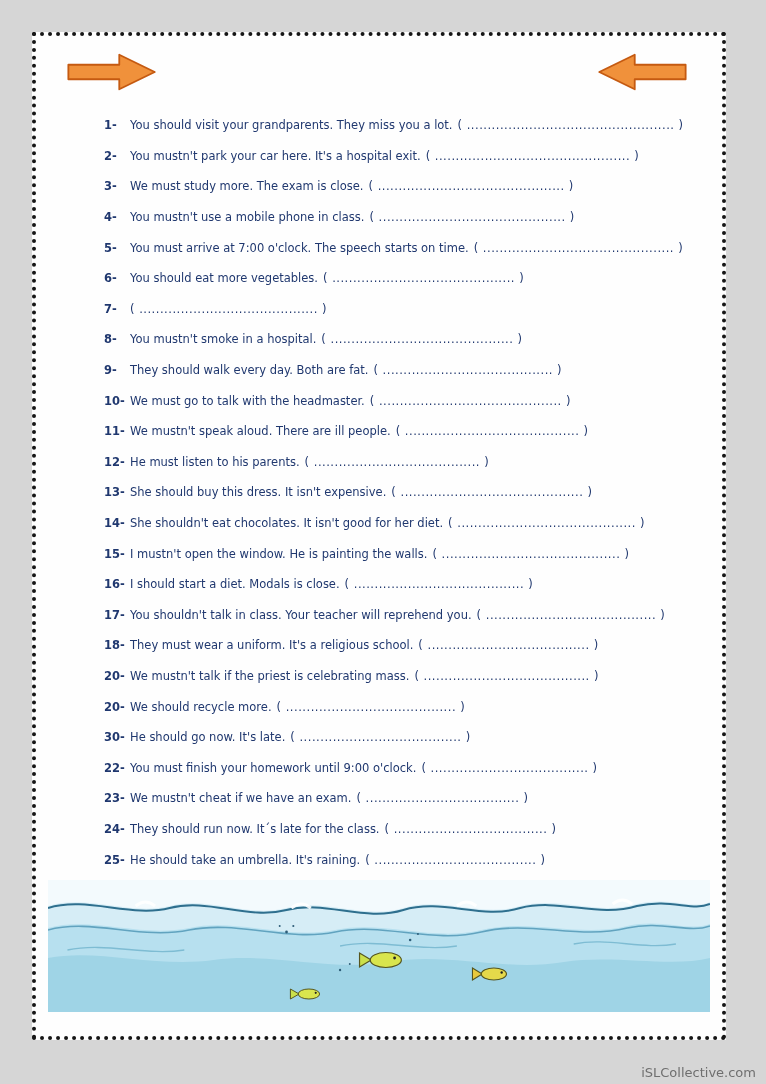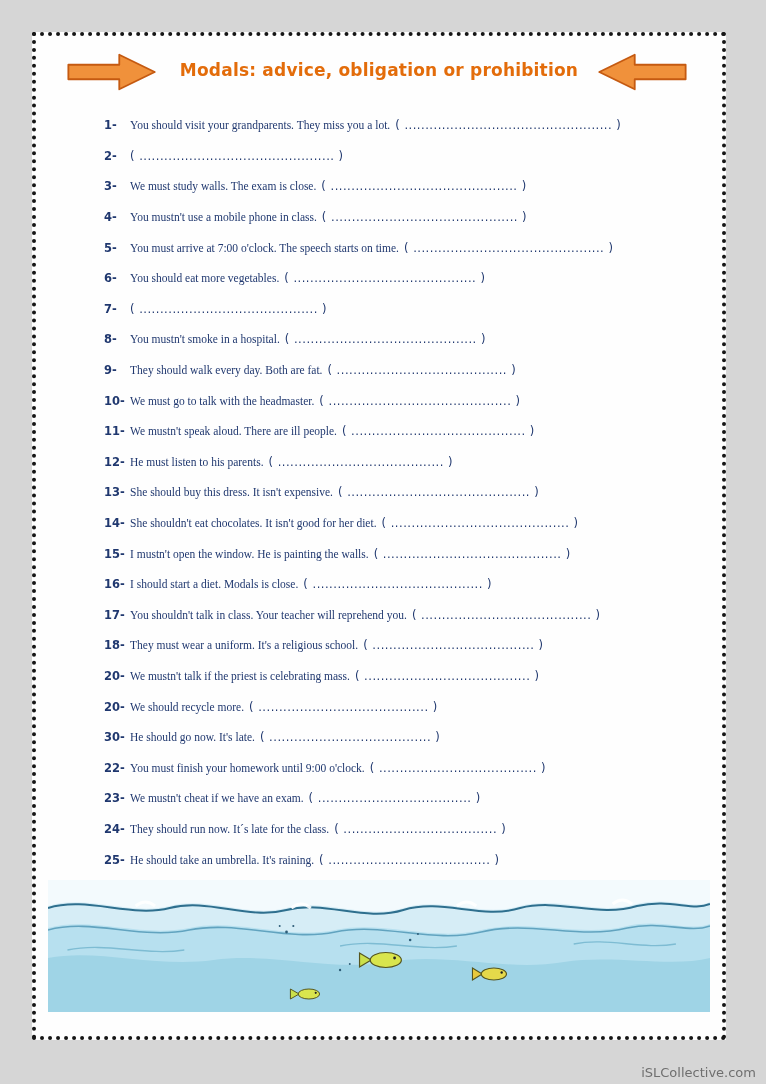--- a/index.html
+++ b/index.html
@@ -8,55 +8,55 @@
         border:4px dotted #161616;box-sizing:border-box;}
   .title-row{position:relative;height:66px;}
   .arrow{position:absolute;top:16px;width:96px;height:40px;}
   .arrow-left{left:28px;}
   .arrow-right{right:32px;}
   .page-title{margin:0;position:absolute;left:0;right:0;top:24px;text-align:center;
         font-size:17px;font-weight:bold;color:#e36c0a;letter-spacing:.2px;}
   .items{padding:8px 34px 0 68px;}
   .row{display:flex;align-items:center;height:30.6px;color:#20386f;font-size:11.5px;white-space:nowrap;overflow:hidden;}
   .num{font-weight:bold;width:26px;flex:0 0 26px;}
-  .sentence{margin-right:5px;font-family:Liberation Serif, serif;}
+  .sentence{margin-right:5px;}
   .blank{letter-spacing:.5px;}
   .sea{position:absolute;left:12px;right:12px;bottom:24px;height:132px;}
   .sea svg{width:100%;height:100%;display:block;}
   .footer{position:absolute;right:10px;bottom:4px;font-size:13px;color:#6f6f6f;margin-top:36px;}
 </style>
 </head>
 <body>
 
 <div class="canvas">
   <div class="page">
 
     <div class="title-row">
       <svg class="arrow arrow-left" viewBox="0 0 100 44">
         <polygon points="2,14 58,14 58,3 97,22 58,41 58,30 2,30" fill="#f0913b" stroke="#c55a11" stroke-width="2" stroke-linejoin="round"></polygon>
       </svg>
-      <h1 class="page-title">Modals: advice, obligation or prohibition</h1>
       <svg class="arrow arrow-right" viewBox="0 0 100 44">
         <polygon points="98,14 42,14 42,3 3,22 42,41 42,30 98,30" fill="#f0913b" stroke="#c55a11" stroke-width="2" stroke-linejoin="round"></polygon>
       </svg>
     </div>
 
     <div class="items">
         <div class="row">
     <span class="num">1-</span>
     <span class="sentence">You should visit your grandparents. They miss you a lot.</span>
     <span class="blank">( .................................................. )</span>
   </div>
         <div class="row">
     <span class="num">2-</span>
+    <span class="sentence">You mustn't park your car here. It's a hospital exit.</span>
     <span class="blank">( ............................................... )</span>
   </div>
         <div class="row">
     <span class="num">3-</span>
-    <span class="sentence">We must study walls. The exam is close.</span>
+    <span class="sentence">We must study more. The exam is close.</span>
     <span class="blank">( ............................................. )</span>
   </div>
         <div class="row">
     <span class="num">4-</span>
     <span class="sentence">You mustn't use a mobile phone in class.</span>
     <span class="blank">( ............................................. )</span>
   </div>
         <div class="row">
     <span class="num">5-</span>
     <span class="sentence">You must arrive at 7:00 o'clock. The speech starts on time.</span>

